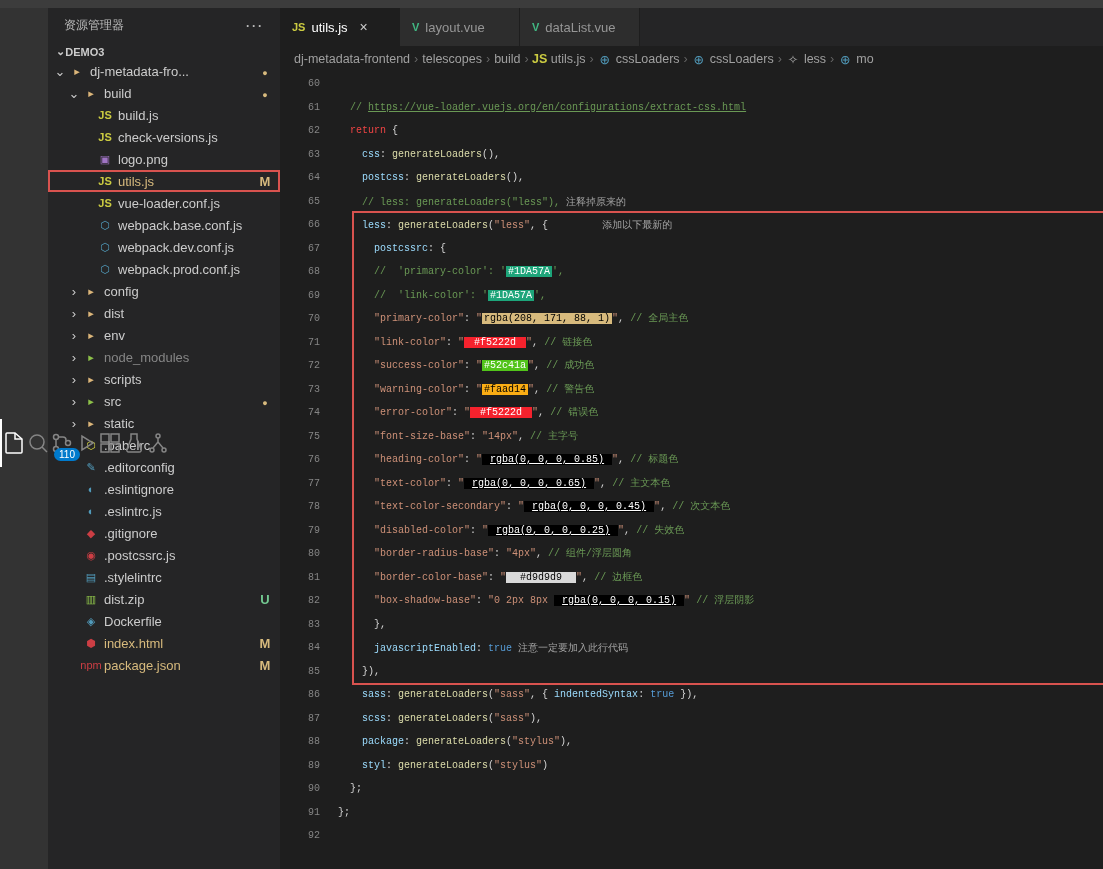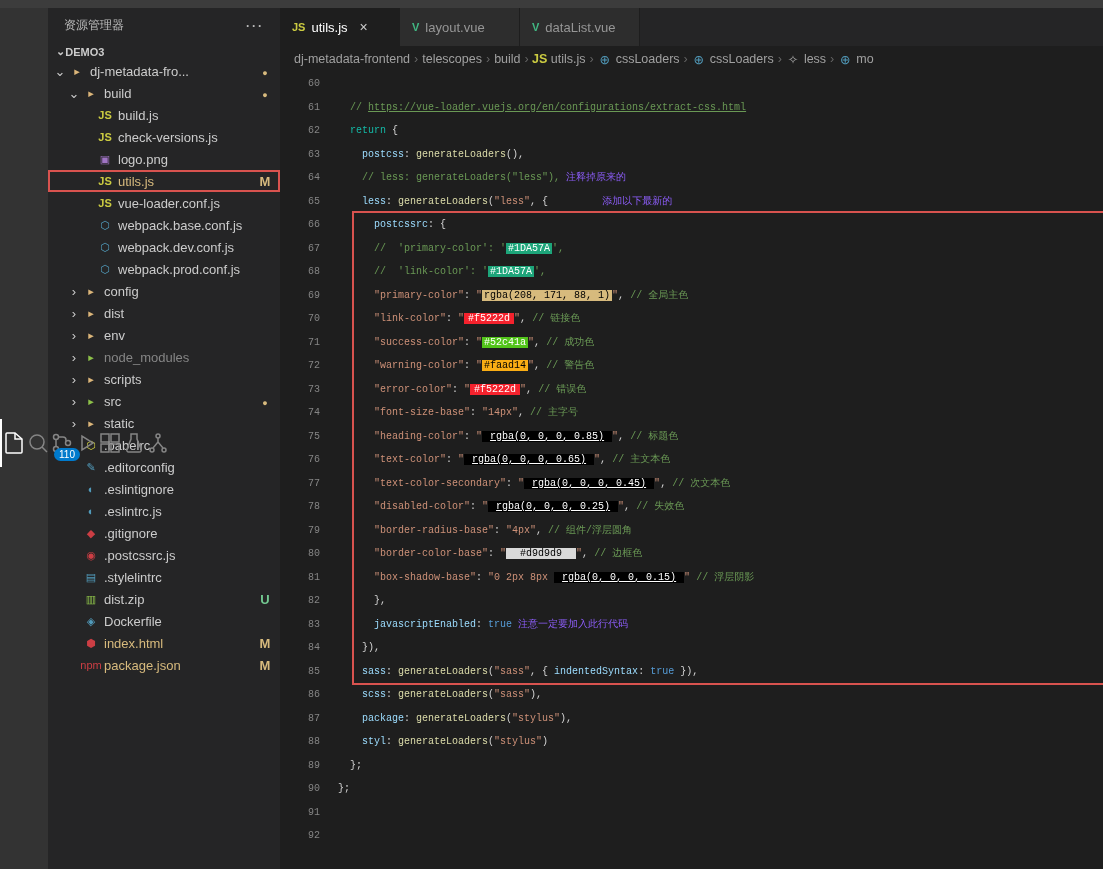--- a/index.html
+++ b/index.html
@@ -134,35 +134,35 @@
   gap: 4px;
   overflow: hidden;
 }
 .breadcrumbs .sep { color: #666; }
 .bc-ico { display: inline-flex; width: 14px; justify-content: center; }
 .code-area { flex: 1; display: flex; font-family: Consolas, "Courier New", monospace; font-size: 10px; overflow: hidden; }
 .gutter { width: 58px; text-align: right; color: #858585; padding-right: 18px; user-select: none; }
 .gutter-line { height: 23.5px; line-height: 23.5px; position: relative; }
 .code { flex: 1; position: relative; }
 .code-line { height: 23.5px; line-height: 23.5px; white-space: pre; }
-.tok-kw { color: #14b8a6; }
+.tok-kw { color: #ef4444; }
 .tok-fn { color: #dcdcaa; }
 .tok-str { color: #ce9178; }
 .tok-cm { color: #6a9955; }
 .tok-punc { color: #d4d4d4; }
 .tok-prop { color: #9cdcfe; }
 .tok-bool { color: #569cd6; }
 .hl-green { background: #1DA57A; color: #fff; padding: 0 2px; }
 .hl-green2 { background: #52c41a; color: #fff; padding: 0 2px; }
-.hl-red { background: #f5222d; color: #fff; padding: 0 4px; }
+.hl-red { background: #f5222d; color: #fff; padding: 0 10px; }
 .hl-orange { background: #faad14; color: #000; padding: 0 2px; }
 .hl-yellow { background: #d7ba7d; color: #000; padding: 0 2px; }
 .hl-black { background: #000; color: #fff; padding: 0 8px; text-decoration: underline; }
 .hl-grey { background: #d9d9d9; color: #000; padding: 0 14px; }
-.anno-red { color: #8b5cf6; }
+.anno-red { color: #a3a3a3; font-family: Liberation Serif, serif; }
 .lens-grey { color: #5a5a5a; }
 .red-box {
   position: absolute;
   border: 2px solid #d9534f;
   pointer-events: none;
 }
 .more-dots { letter-spacing: 2px; font-weight: bold; }
 </style>
 </head>
 <body>
@@ -477,20 +477,21 @@
           <div class="gutter-line">88</div>
           <div class="gutter-line">89</div>
           <div class="gutter-line">90</div>
           <div class="gutter-line">91</div>
           <div class="gutter-line">92</div>
         </div>
       <div class="code" id="code">
           <div class="code-line"></div>
           <div class="code-line">  <span class="tok-cm">// <u>https://vue-loader.vuejs.org/en/configurations/extract-css.html</u></span></div>
           <div class="code-line">  <span class="tok-kw">return</span> <span class="tok-punc">{</span></div>
+          <div class="code-line">    <span class="tok-prop">css</span><span class="tok-punc">: </span><span class="tok-fn">generateLoaders</span><span class="tok-punc">(),</span></div>
           <div class="code-line">    <span class="tok-prop">postcss</span><span class="tok-punc">: </span><span class="tok-fn">generateLoaders</span><span class="tok-punc">(),</span></div>
           <div class="code-line">    <span class="tok-cm">// less: generateLoaders("less"),</span> <span class="anno-red">注释掉原来的</span></div>
           <div class="code-line">    <span class="tok-prop">less</span><span class="tok-punc">: </span><span class="tok-fn">generateLoaders</span><span class="tok-punc">(</span><span class="tok-str">"less"</span><span class="tok-punc">, {</span>         <span class="anno-red">添加以下最新的</span></div>
           <div class="code-line">      <span class="tok-prop">postcssrc</span><span class="tok-punc">: {</span></div>
           <div class="code-line">      <span class="tok-cm">//  'primary-color': '</span><span class="hl-green">#1DA57A</span><span class="tok-cm">',</span></div>
           <div class="code-line">      <span class="tok-cm">//  'link-color': '</span><span class="hl-green">#1DA57A</span><span class="tok-cm">',</span></div>
           <div class="code-line">      <span class="tok-punc"></span><span class="tok-str">"primary-color"</span><span class="tok-punc">: </span><span class="tok-str">"</span><span class="hl-yellow">rgba(208, 171, 88, 1)</span><span class="tok-str">"</span><span class="tok-punc">,</span> <span class="tok-cm">// 全局主色</span></div>
           <div class="code-line">      <span class="tok-punc"></span><span class="tok-str">"link-color"</span><span class="tok-punc">: </span><span class="tok-str">"</span><span class="hl-red">#f5222d</span><span class="tok-str">"</span><span class="tok-punc">,</span> <span class="tok-cm">// 链接色</span></div>
           <div class="code-line">      <span class="tok-punc"></span><span class="tok-str">"success-color"</span><span class="tok-punc">: </span><span class="tok-str">"</span><span class="hl-green2">#52c41a</span><span class="tok-str">"</span><span class="tok-punc">,</span> <span class="tok-cm">// 成功色</span></div>
           <div class="code-line">      <span class="tok-punc"></span><span class="tok-str">"warning-color"</span><span class="tok-punc">: </span><span class="tok-str">"</span><span class="hl-orange">#faad14</span><span class="tok-str">"</span><span class="tok-punc">,</span> <span class="tok-cm">// 警告色</span></div>

